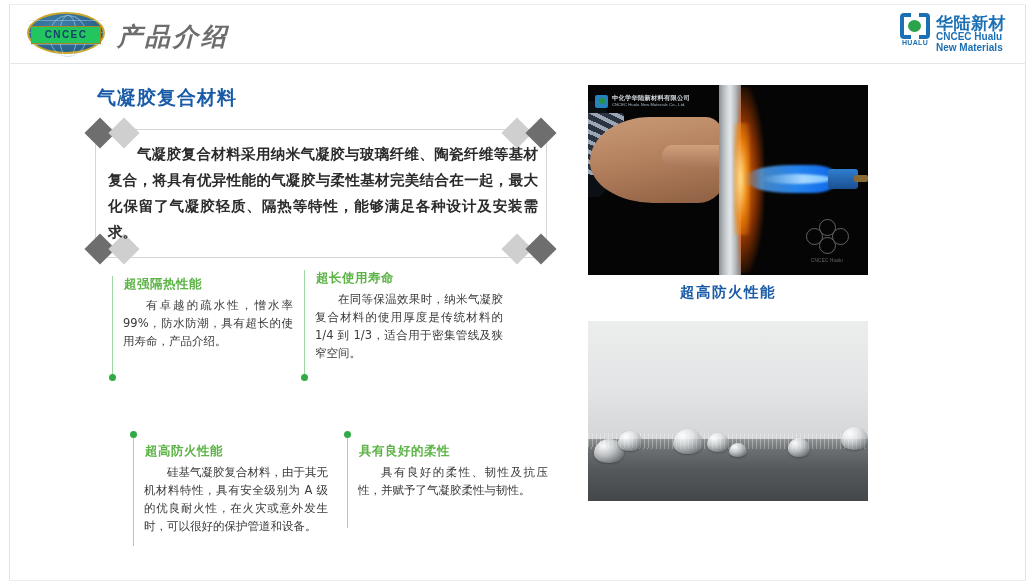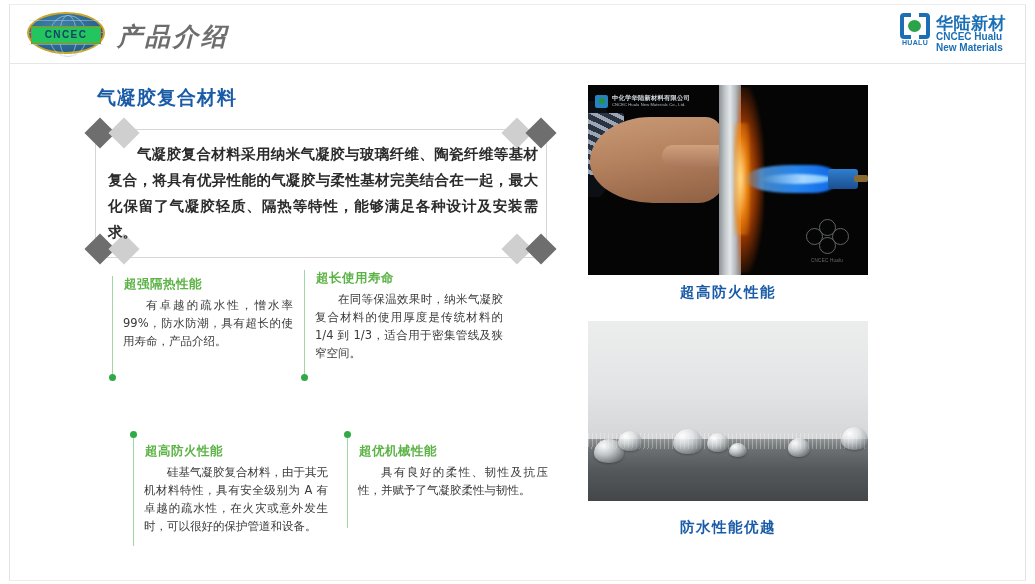--- a/index.html
+++ b/index.html
@@ -271,25 +271,25 @@
     <div class="fbody" style="width:170px;">有卓越的疏水性，憎水率99%，防水防潮，具有超长的使用寿命，产品介绍。</div>
   </div>
 
   <div class="fbox" style="left:304px;top:270px;width:200px;">
     <div class="ftitle">超长使用寿命</div>
     <div class="fbody" style="width:188px;">在同等保温效果时，纳米气凝胶复合材料的使用厚度是传统材料的 1/4 到 1/3，适合用于密集管线及狭窄空间。</div>
   </div>
 
   <div class="fbox" style="left:133px;top:443px;width:196px;">
     <div class="ftitle">超高防火性能</div>
-    <div class="fbody" style="width:184px;">硅基气凝胶复合材料，由于其无机材料特性，具有安全级别为 A 有卓越的疏水性，在火灾或意外发生时，可以很好的保护管道和设备。</div>
+    <div class="fbody" style="width:184px;">硅基气凝胶复合材料，由于其无机材料特性，具有安全级别为 A 级的优良耐火性，在火灾或意外发生时，可以很好的保护管道和设备。</div>
   </div>
 
   <div class="fbox" style="left:347px;top:443px;width:200px;">
-    <div class="ftitle">超优机械性能</div>
+    <div class="ftitle">具有良好的柔性</div>
     <div class="fbody" style="width:190px;">具有良好的柔性、韧性及抗压性，并赋予了气凝胶柔性与韧性。</div>
   </div>
 
 
   <div class="photo" id="photo-fire">
     <div class="fp-sleeve"></div>
     <div class="fp-cuff"></div>
     <div class="fp-hand"></div>
     <div class="fp-finger"></div>
     <div class="fp-panel"></div>
@@ -321,15 +321,14 @@
     <div class="wp-surface"></div>
     <div class="wp-fuzz"></div>
     <div class="drop" style="left:6px;top:118px;width:30px;height:24px;"></div>
     <div class="drop" style="left:30px;top:110px;width:24px;height:20px;"></div>
     <div class="drop" style="left:85px;top:108px;width:30px;height:25px;"></div>
     <div class="drop" style="left:119px;top:112px;width:22px;height:19px;"></div>
     <div class="drop" style="left:141px;top:122px;width:18px;height:14px;"></div>
     <div class="drop" style="left:200px;top:117px;width:22px;height:19px;"></div>
     <div class="drop" style="left:253px;top:106px;width:27px;height:23px;"></div>
   </div>
-  <div class="cap" style="left:588px;top:518px;width:280px;">防水性能优越</div>
 
 </div>
 
 </body></html>

